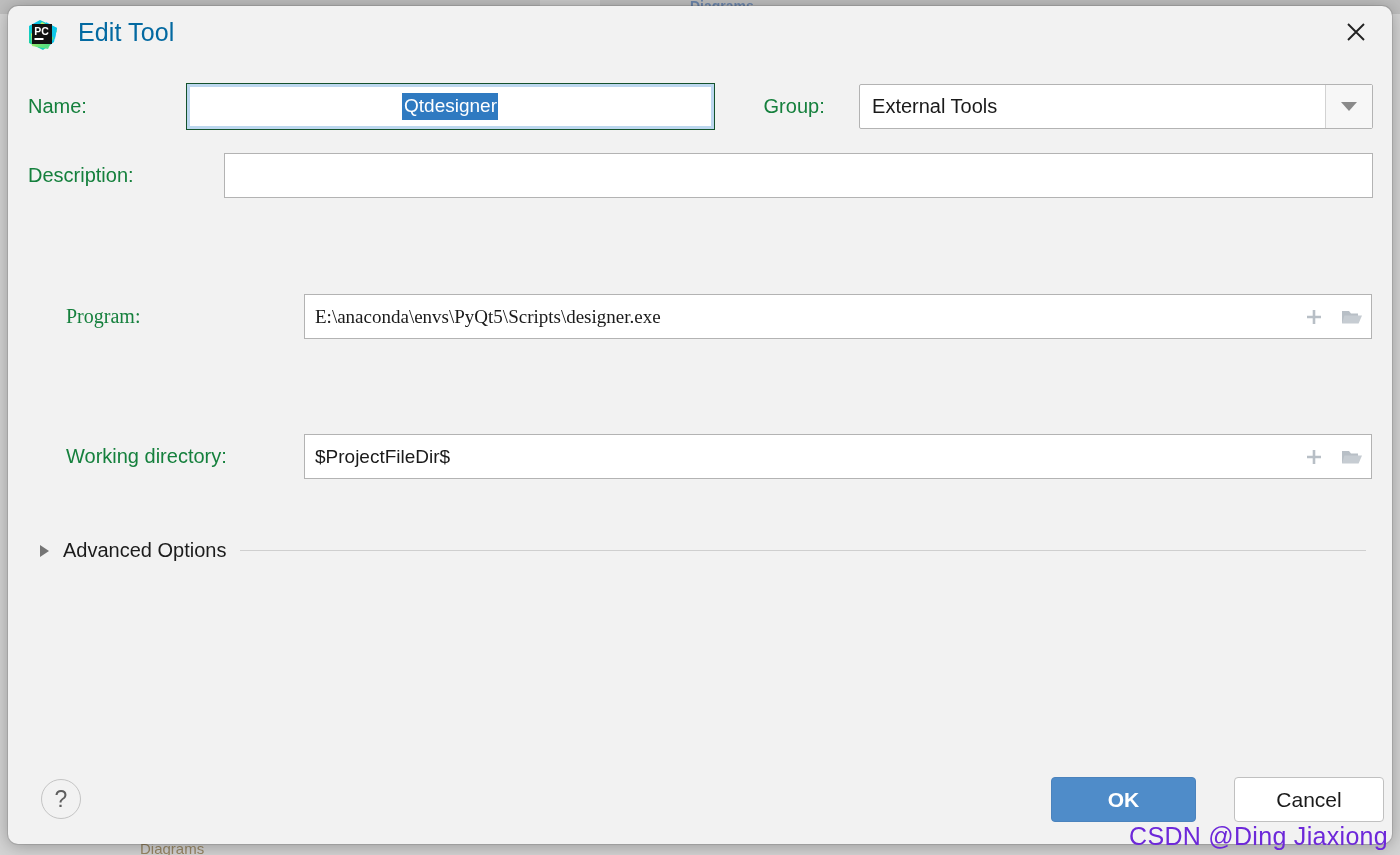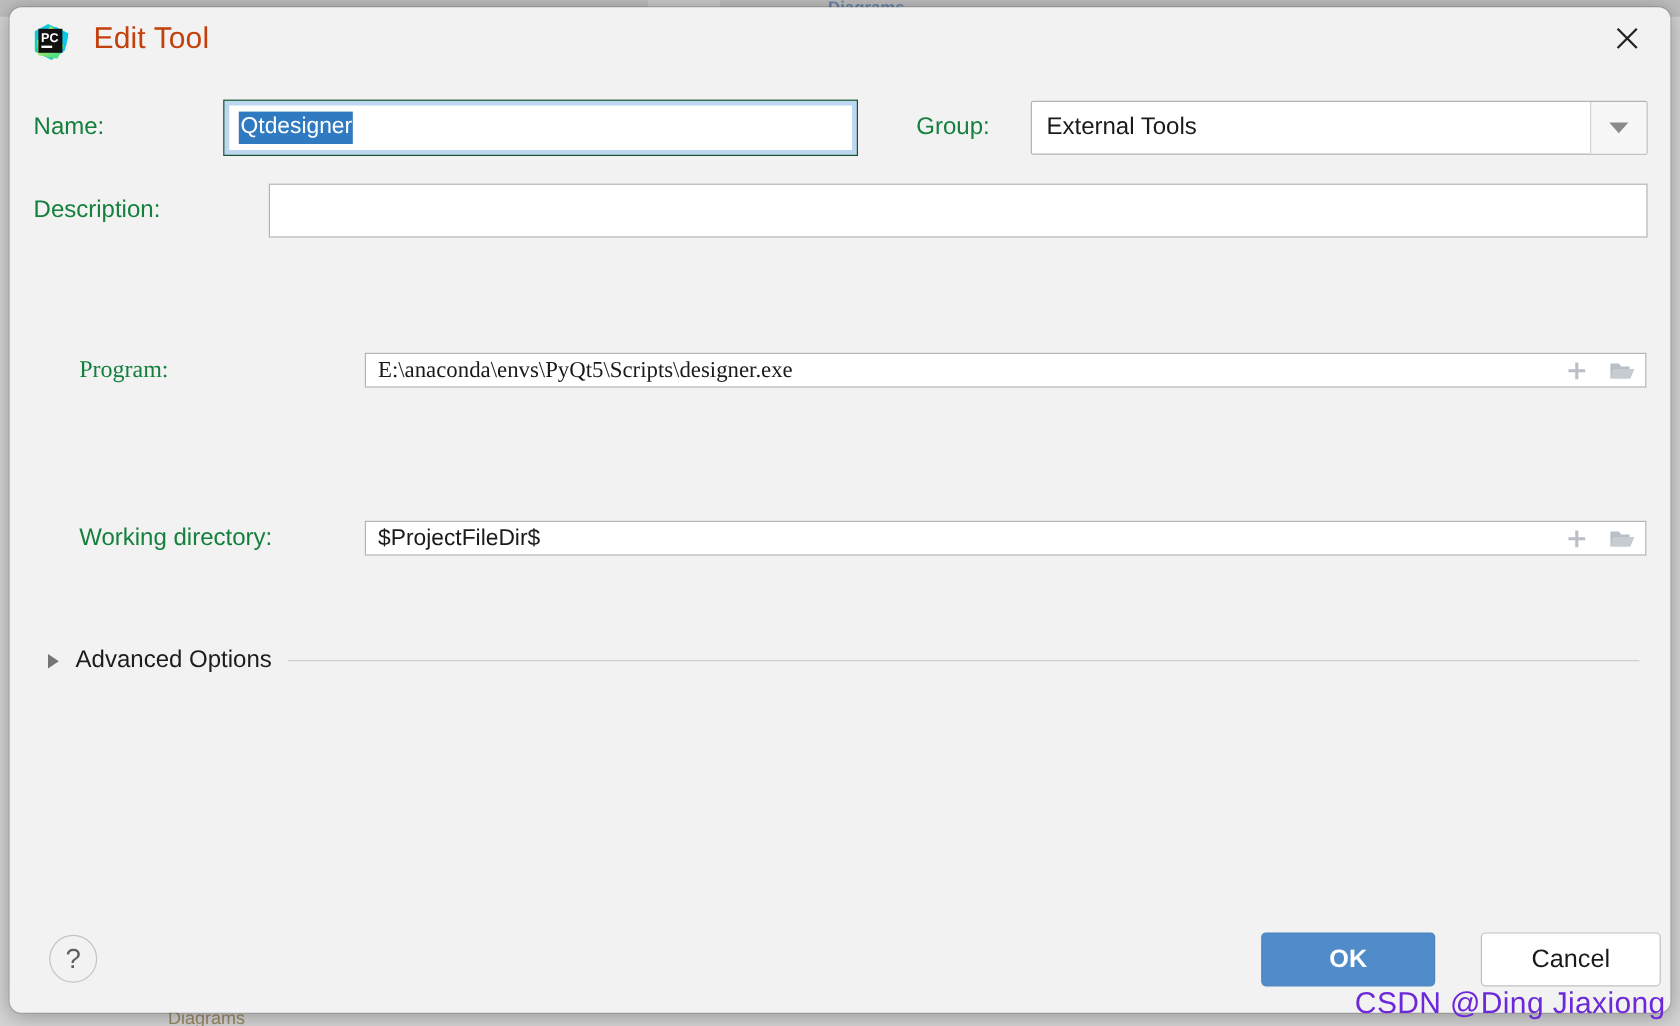--- a/index.html
+++ b/index.html
@@ -75,21 +75,21 @@
     left: 18px;
     top: 12px;
     width: 34px;
     height: 34px;
   }
   .dialog-title {
     position: absolute;
     left: 70px;
     top: 12px;
     font-size: 25px;
-    color: #c2410c;
+    color: #0369a1;
     letter-spacing: .1px;
   }
   .close-btn {
     position: absolute;
     right: 14px;
     top: 8px;
     width: 44px;
     height: 40px;
     display: flex;
     align-items: center;
@@ -106,33 +106,34 @@
   }
   .lbl {
     font-size: 20px;
     color: #15803d;
     white-space: nowrap;
   }
 
   .field {
     background: #ffffff;
     border: 1px solid #b3b3b3;
-    height: 29px;
+    height: 45px;
     display: flex;
     align-items: center;
     font-size: 19px;
     color: #1a1a1a;
     padding: 0 10px;
     position: relative;
   }
   .field.focused {
-    border: 3px solid #14532d;
+    border: 1px solid #14532d;
     outline: 3px solid #bcd7ef;
     outline-offset: -4px;
     box-shadow: 0 0 0 2px #bcd7ef inset;
+    justify-content: center;
   }
   .sel-text {
     background: #2f7ac1;
     color: #ffffff;
     padding: 2px 1px 3px 2px;
     line-height: 1.12;
   }
 
   .field-actions {
     position: absolute;

